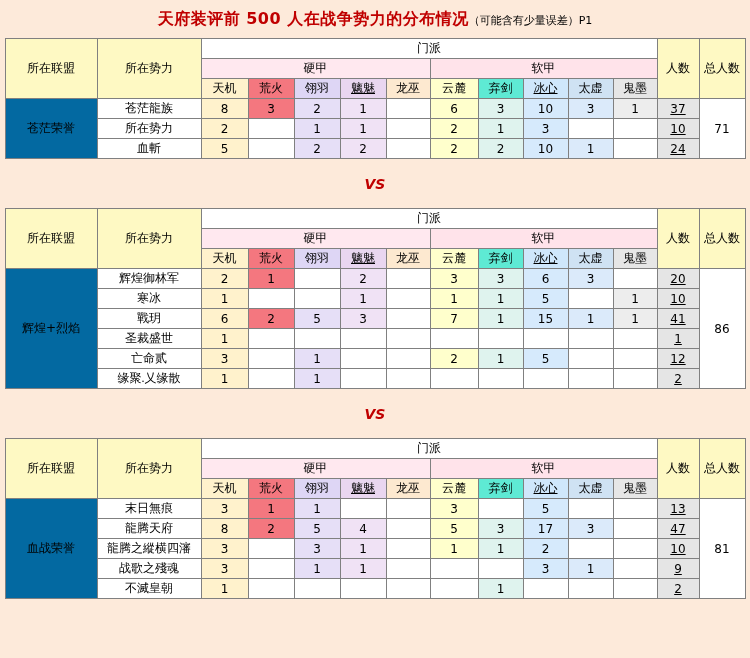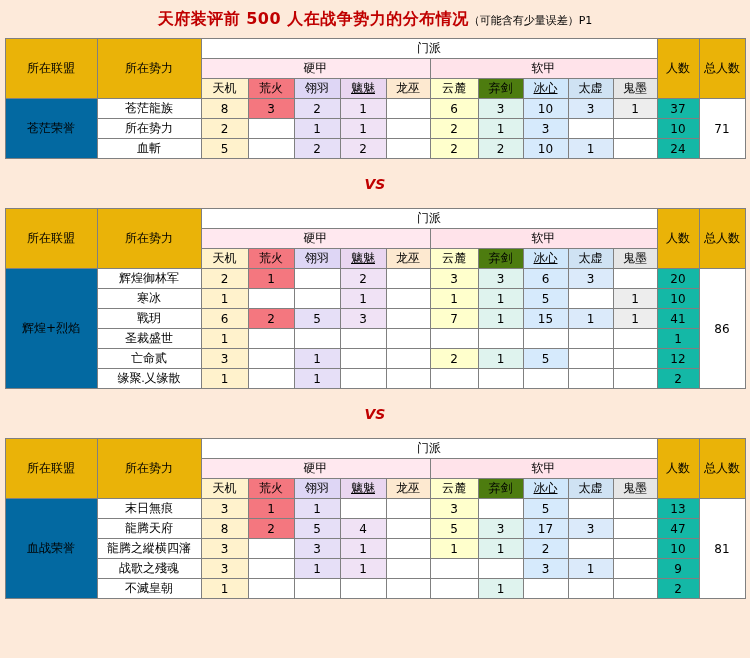--- a/index.html
+++ b/index.html
@@ -40,47 +40,47 @@
   table.block td,table.block th{
     border:1px solid #808080;
     text-align:center;
     vertical-align:middle;
     font-size:12px;
     height:19px;
     padding:0;
     font-weight:normal;
     color:#000;
   }
-  .hdr{background:#eab308;font-weight:bold;font-family:Liberation Mono, monospace;}
+  .hdr{background:#fef9c3;font-weight:bold;font-family:Liberation Mono, monospace;}
   .menpai{background:#ffffff;font-weight:bold;}
   .yingjia{background:#ffe8ef;font-weight:bold;}
   .ruanjia{background:#ffe3ea;font-weight:bold;margin-left:22px;}
   .c-tianji{background:#fff2cc;color:#c00000;font-weight:bold;}
   .c-huanghuo{background:#f4777f;color:#ffffff;font-weight:bold;}
   .c-lingyu{background:#ded6f5;color:#2a2a8c;font-weight:bold;}
   .c-chichi{background:#e9d6f0;color:#7b1fa2;font-weight:bold;text-decoration:underline;}
   .c-longwu{background:#fde9d0;color:#b06000;font-weight:bold;}
   .c-yunlu{background:#ffffcc;color:#6aa84f;font-weight:bold;}
-  .c-qijian{background:#4d7c0f;color:#169e8e;font-weight:bold;}
+  .c-qijian{background:#5eead4;color:#169e8e;font-weight:bold;}
   .c-bingxin{background:#cfe7fb;color:#1764c0;font-weight:bold;text-decoration:underline;}
   .c-taixu{background:#cfe2f3;color:#3c78d8;font-weight:bold;}
   .c-guimo{background:#e6e6e6;color:#444444;font-weight:bold;}
   .d-tianji{background:#fff2cc;}
   .d-huanghuo{background:#f4777f;}
   .d-lingyu{background:#e6dff7;}
   .d-chichi{background:#f0e2f5;}
   .d-yunlu{background:#ffffcc;}
   .d-qijian{background:#dff3ee;}
   .d-bingxin{background:#d6eafc;}
   .d-taixu{background:#dbeafa;}
   .d-guimo{background:#ededed;}
   .d-empty{background:#ffffff;}
   .grp{background:#0369a1;font-weight:bold;font-size:13px;}
   .faction{background:#ffffff;font-family:Liberation Serif, serif;}
-  .num{background:#14b8a6;}
+  .num{background:#e5e5e5;text-decoration:underline;}
   .total{background:#ffffff;font-size:13px;}
   .vs-bar{
     text-align:center;
     color:#c00000;
     font-style:italic;
     font-weight:bold;
     font-size:14px;
     padding:17px 0 16px 0;
   }
 </style>

